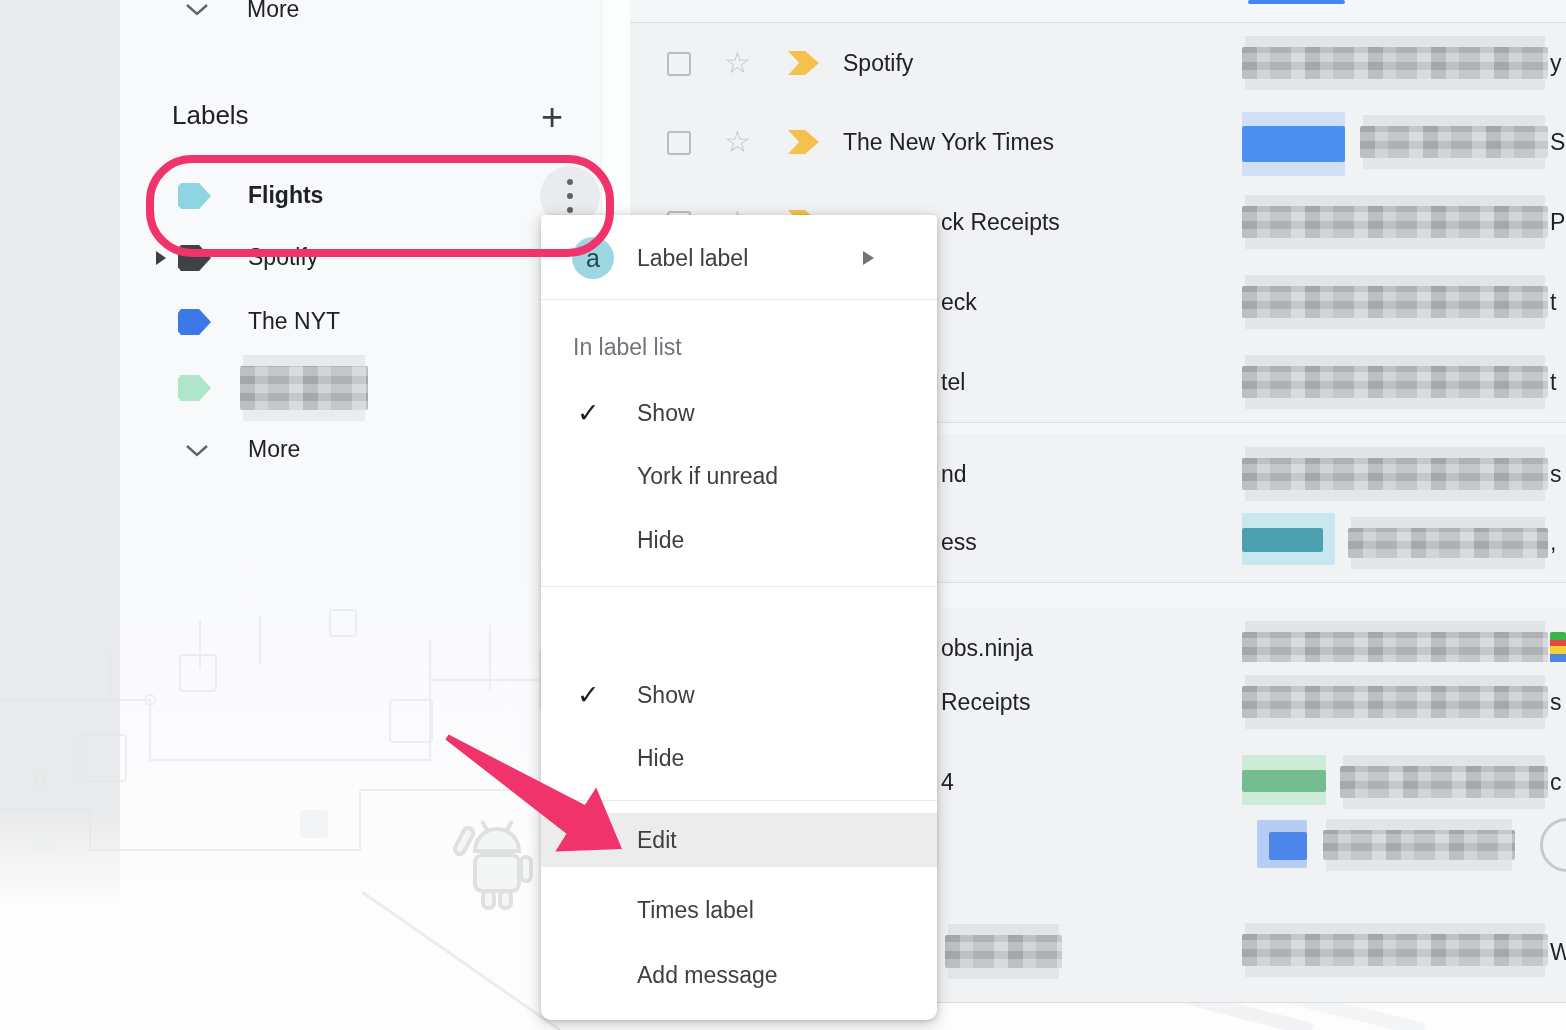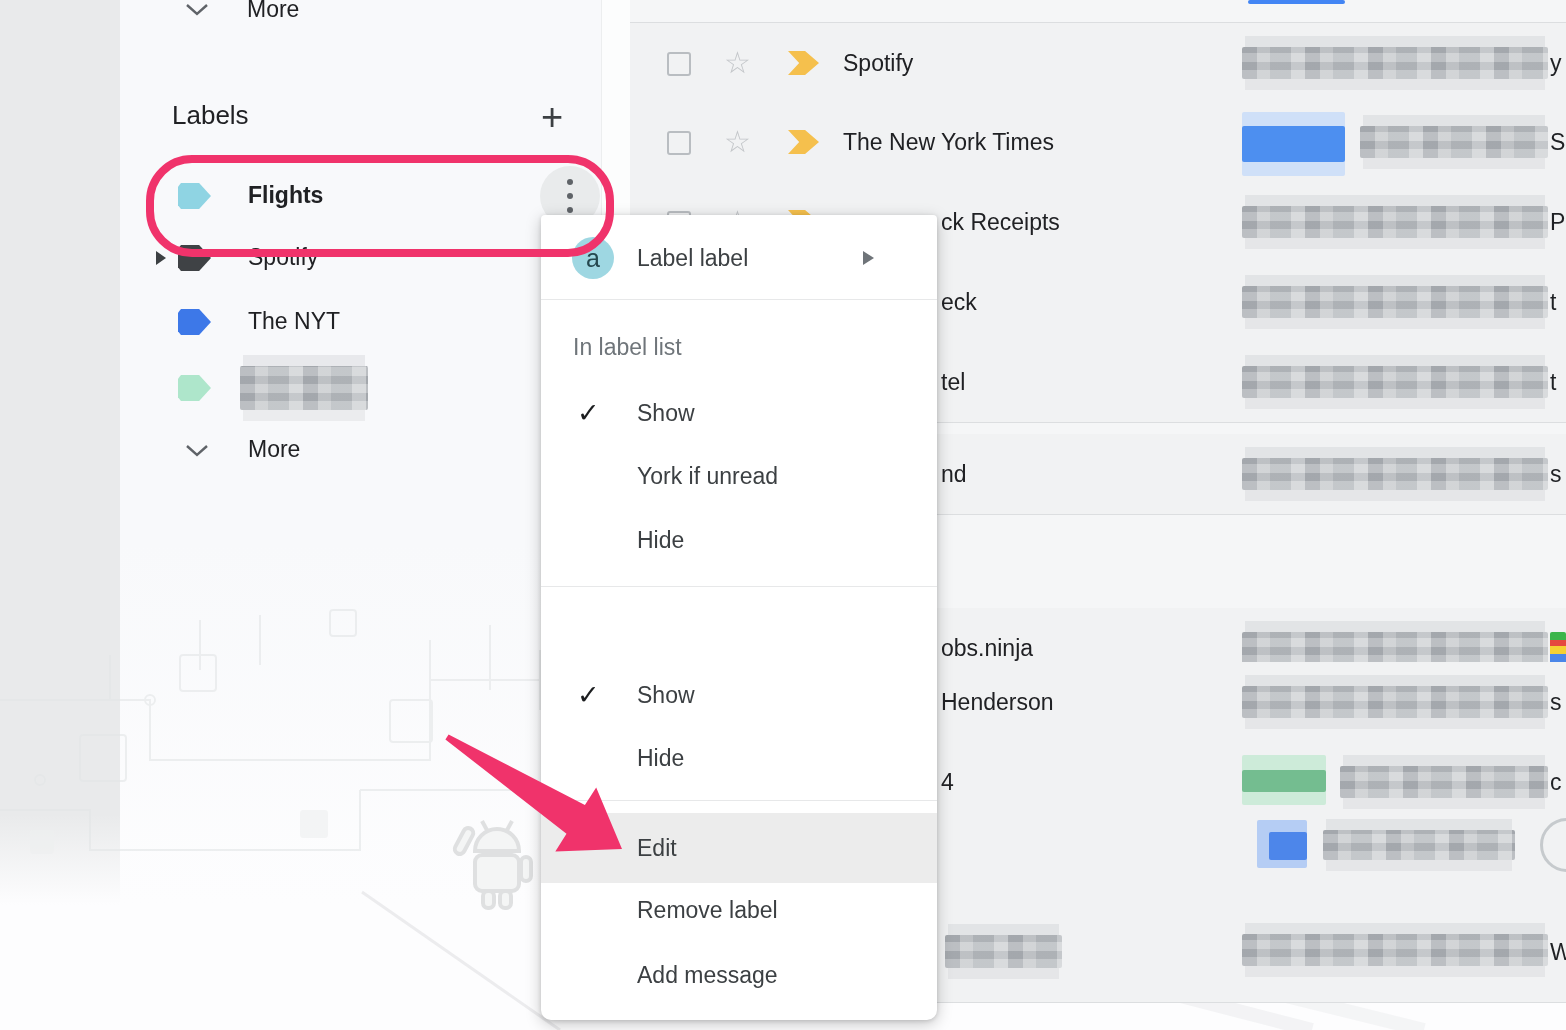--- a/index.html
+++ b/index.html
@@ -64,21 +64,21 @@
     font-size:23px;color:#3c4043;}
   .m-item .txt{position:absolute;left:96px;}
   .m-check{position:absolute;left:36px;font-size:27px;color:#1b1d1f;}
   .m-head{position:absolute;left:32px;right:0;height:52px;display:flex;align-items:center;
     font-size:23px;color:#6f757a;}
   .m-hr{position:absolute;left:0;right:0;height:0;border-top:1px solid #e7e8e9;}
   .avatar{position:absolute;left:31px;width:42px;height:42px;border-radius:50%;
     display:flex;align-items:center;justify-content:center;font-size:25px;color:#25484f;}
   .sub-arrow{position:absolute;left:322px;width:0;height:0;
     border-left:11px solid #6f7479;border-top:7px solid transparent;border-bottom:7px solid transparent;}
-  .m-edit{background:#ececec;height:70px;}
+  .m-edit{background:#ececec;height:54px;}
 
   
   .oval{left:146px;top:155px;width:452px;height:86px;border:8px solid #f0336b;border-radius:46px;
     z-index:6;pointer-events:none;}
   .arrow-svg{left:0;top:0;width:1566px;height:1030px;z-index:7;pointer-events:none;}
 
   .topbar{left:1248px;top:0;width:97px;height:4px;border-radius:2px;z-index:3;}
   .circle-cut{position:absolute;border:3px solid #c6cacd;border-radius:50%;width:48px;height:48px;}
   .favicon{position:absolute;border-radius:2px;
     background:linear-gradient(180deg,#3bb54a 0 8px,#e5483f 8px 14px,#f5d033 14px 22px,#4a86e8 22px 32px);}
@@ -167,29 +167,37 @@
     <div class="pix subj"></div>
     <span class="tail">t</span>
   </div>
 
   <div class="row" style="top:434px">
     <span class="sender cut">nd</span>
     <div class="pix subj"></div>
     <span class="tail">s</span>
   </div>
 
+  <div class="row" style="top:502px">
+    <span class="sender cut">ess</span>
+    <div class="chip" style="left: 612px; top: 11px; width: 93px; height: 52px; background: rgb(199, 232, 238);">
+      <div class="in" style="left: 0px; top: 15px; width: 81px; height: 24px; background: rgb(77, 160, 176);"></div>
+    </div>
+    <div class="pix" style="left:718px;top:26px;width:200px;height:30px"></div>
+    <span class="tail">,</span>
+  </div>
 
   <div class="row" style="top:608px">
     <span class="sender cut">obs.ninja</span>
     <div class="pix subj"></div>
     <span class="favicon" style="left:920px;top:24px;width:16px;height:32px"></span>
   </div>
 
   <div class="row" style="top:662px">
-    <span class="sender cut">Henderson</span>
+    <span class="sender cut">Receipts</span>
     <div class="pix subj"></div>
     <span class="tail">s</span>
   </div>
 
   <div class="row" style="top:742px;height:160px">
     <span class="sender cut" style="height:80px">4</span>
     <div class="chip" style="left: 612px; top: 13px; width: 84px; height: 50px; background: rgb(205, 235, 217);">
       <div class="in" style="left: 0px; top: 15px; width: 84px; height: 22px; background: rgb(116, 189, 144);"></div>
     </div>
     <div class="pix" style="left:710px;top:24px;width:208px;height:32px"></div>
@@ -283,21 +291,21 @@
   </div>
   <div class="m-item" style="top:517px">
     <span class="txt">Hide</span>
   </div>
   <div class="m-hr" style="top:585px"></div>
 
   <div class="m-item m-edit" style="top:598px">
     <span class="txt">Edit</span>
   </div>
   <div class="m-item" style="top:669px">
-    <span class="txt">Remove label</span>
+    <span class="txt">Times label</span>
   </div>
   <div class="m-item" style="top:734px">
     <span class="txt">Add message</span>
   </div>
 </div>
 
 <div class="abs oval" style="border-color: rgb(240, 51, 107);"></div>
 
 <svg class="abs arrow-svg" viewBox="0 0 1566 1030">
   <polygon points="448.6,734.5 584.9,805.1 596.2,787.4 622,849 555.3,851.4 566.5,833.7 445.4,739.5" style="fill: rgb(240, 51, 107);"></polygon>

